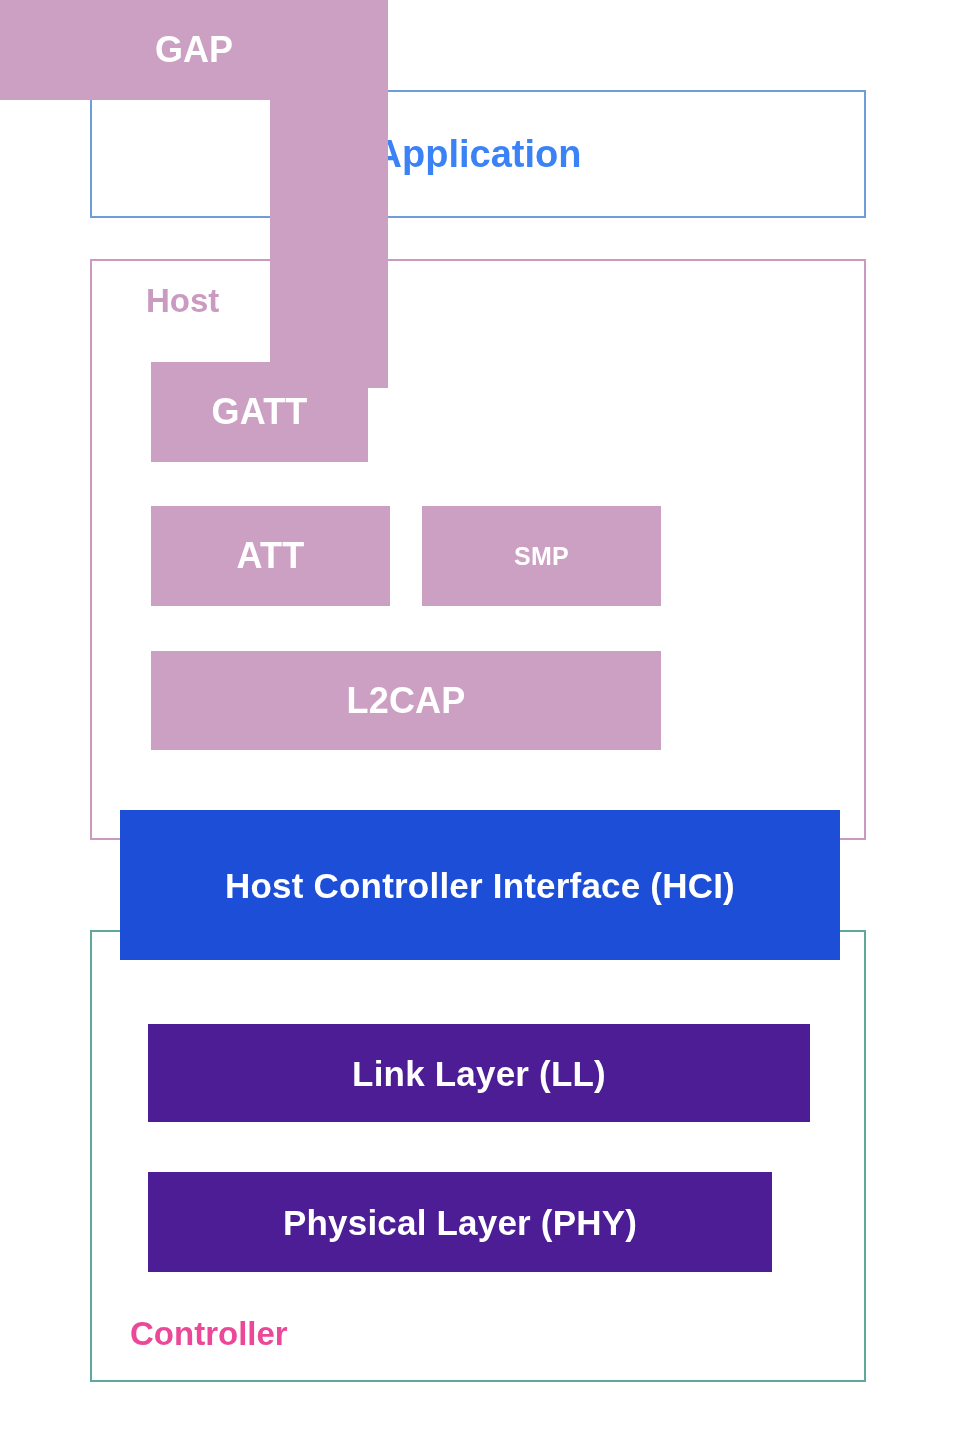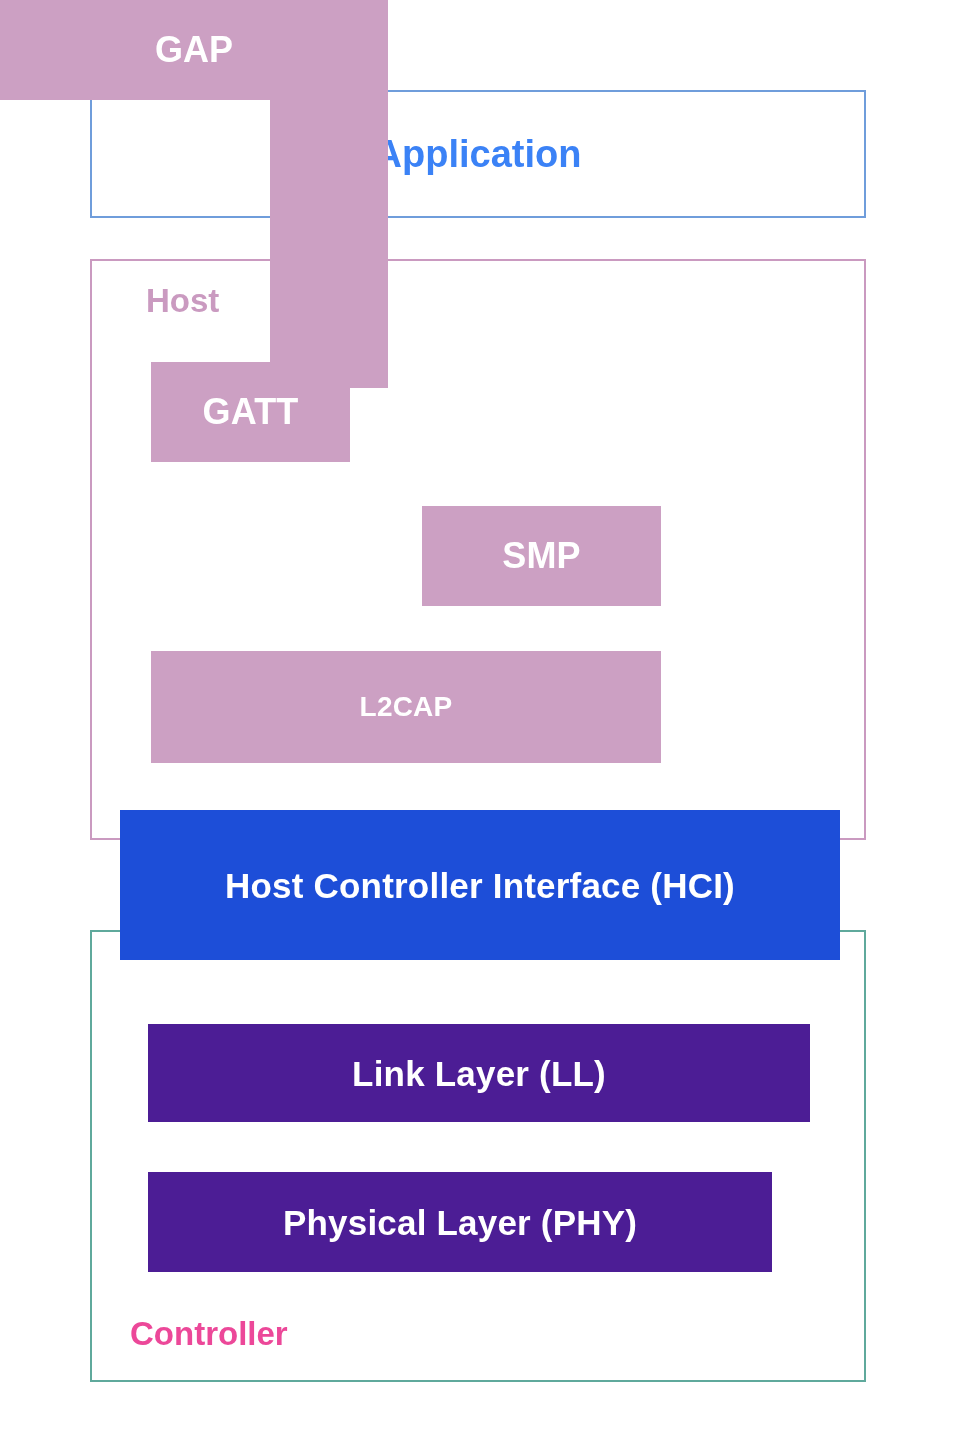--- a/index.html
+++ b/index.html
@@ -74,24 +74,24 @@
   }
   #host-label {
     left: 130px; top: 284px;
     color: #ca9ac0;
     font-size: 33px;
     margin-left: 16px;
   }
 
   .host-block { background: #cca0c3; }
 
-  #block-gatt  { left: 151px; top: 362px;  width: 199px; height: 100px; font-size: 36px; }
+  #block-gatt  { left: 151px; top: 362px;  width: 217px; height: 100px; font-size: 36px; }
   #block-att   { left: 151px; top: 506px;  width: 239px; height: 100px; font-size: 36px; }
-  #block-smp   { left: 422px; top: 506px;  width: 239px; height: 100px; font-size: 36px; }
-  #block-l2cap { left: 151px; top: 651px;  width: 510px; height: 112px;  font-size: 28px; }
+  #block-smp   { left: 422px; top: 506px;  width: 239px; height: 100px; font-size: 25px; }
+  #block-l2cap { left: 151px; top: 651px;  width: 510px; height: 99px;  font-size: 36px; }
 
   
   #block-gap {
     left: 422px; top: 362px;
     width: 388px; height: 388px;
     background: transparent;
     display: block;
     margin-top: 25px;
   }
   #block-gap .gap-top {
@@ -155,20 +155,21 @@
   <div class="group-label" id="host-label">Host</div>
 
   <div class="block host-block" id="block-gatt">GATT</div>
 
   <div id="block-gap">
     <div class="gap-top"></div>
     <div class="gap-leg"></div>
     <div class="gap-text">GAP</div>
   </div>
 
+  <div class="block host-block" id="block-att">ATT</div>
 
   <div class="block host-block" id="block-smp">SMP</div>
 
   <div class="block host-block" id="block-l2cap">L2CAP</div>
 
   <div class="outline-box" id="controller-box"></div>
 
   <div class="block" id="block-hci">Host Controller Interface (HCI)</div>
 
   <div class="block ctrl-block" id="block-ll">Link Layer (LL)</div>

